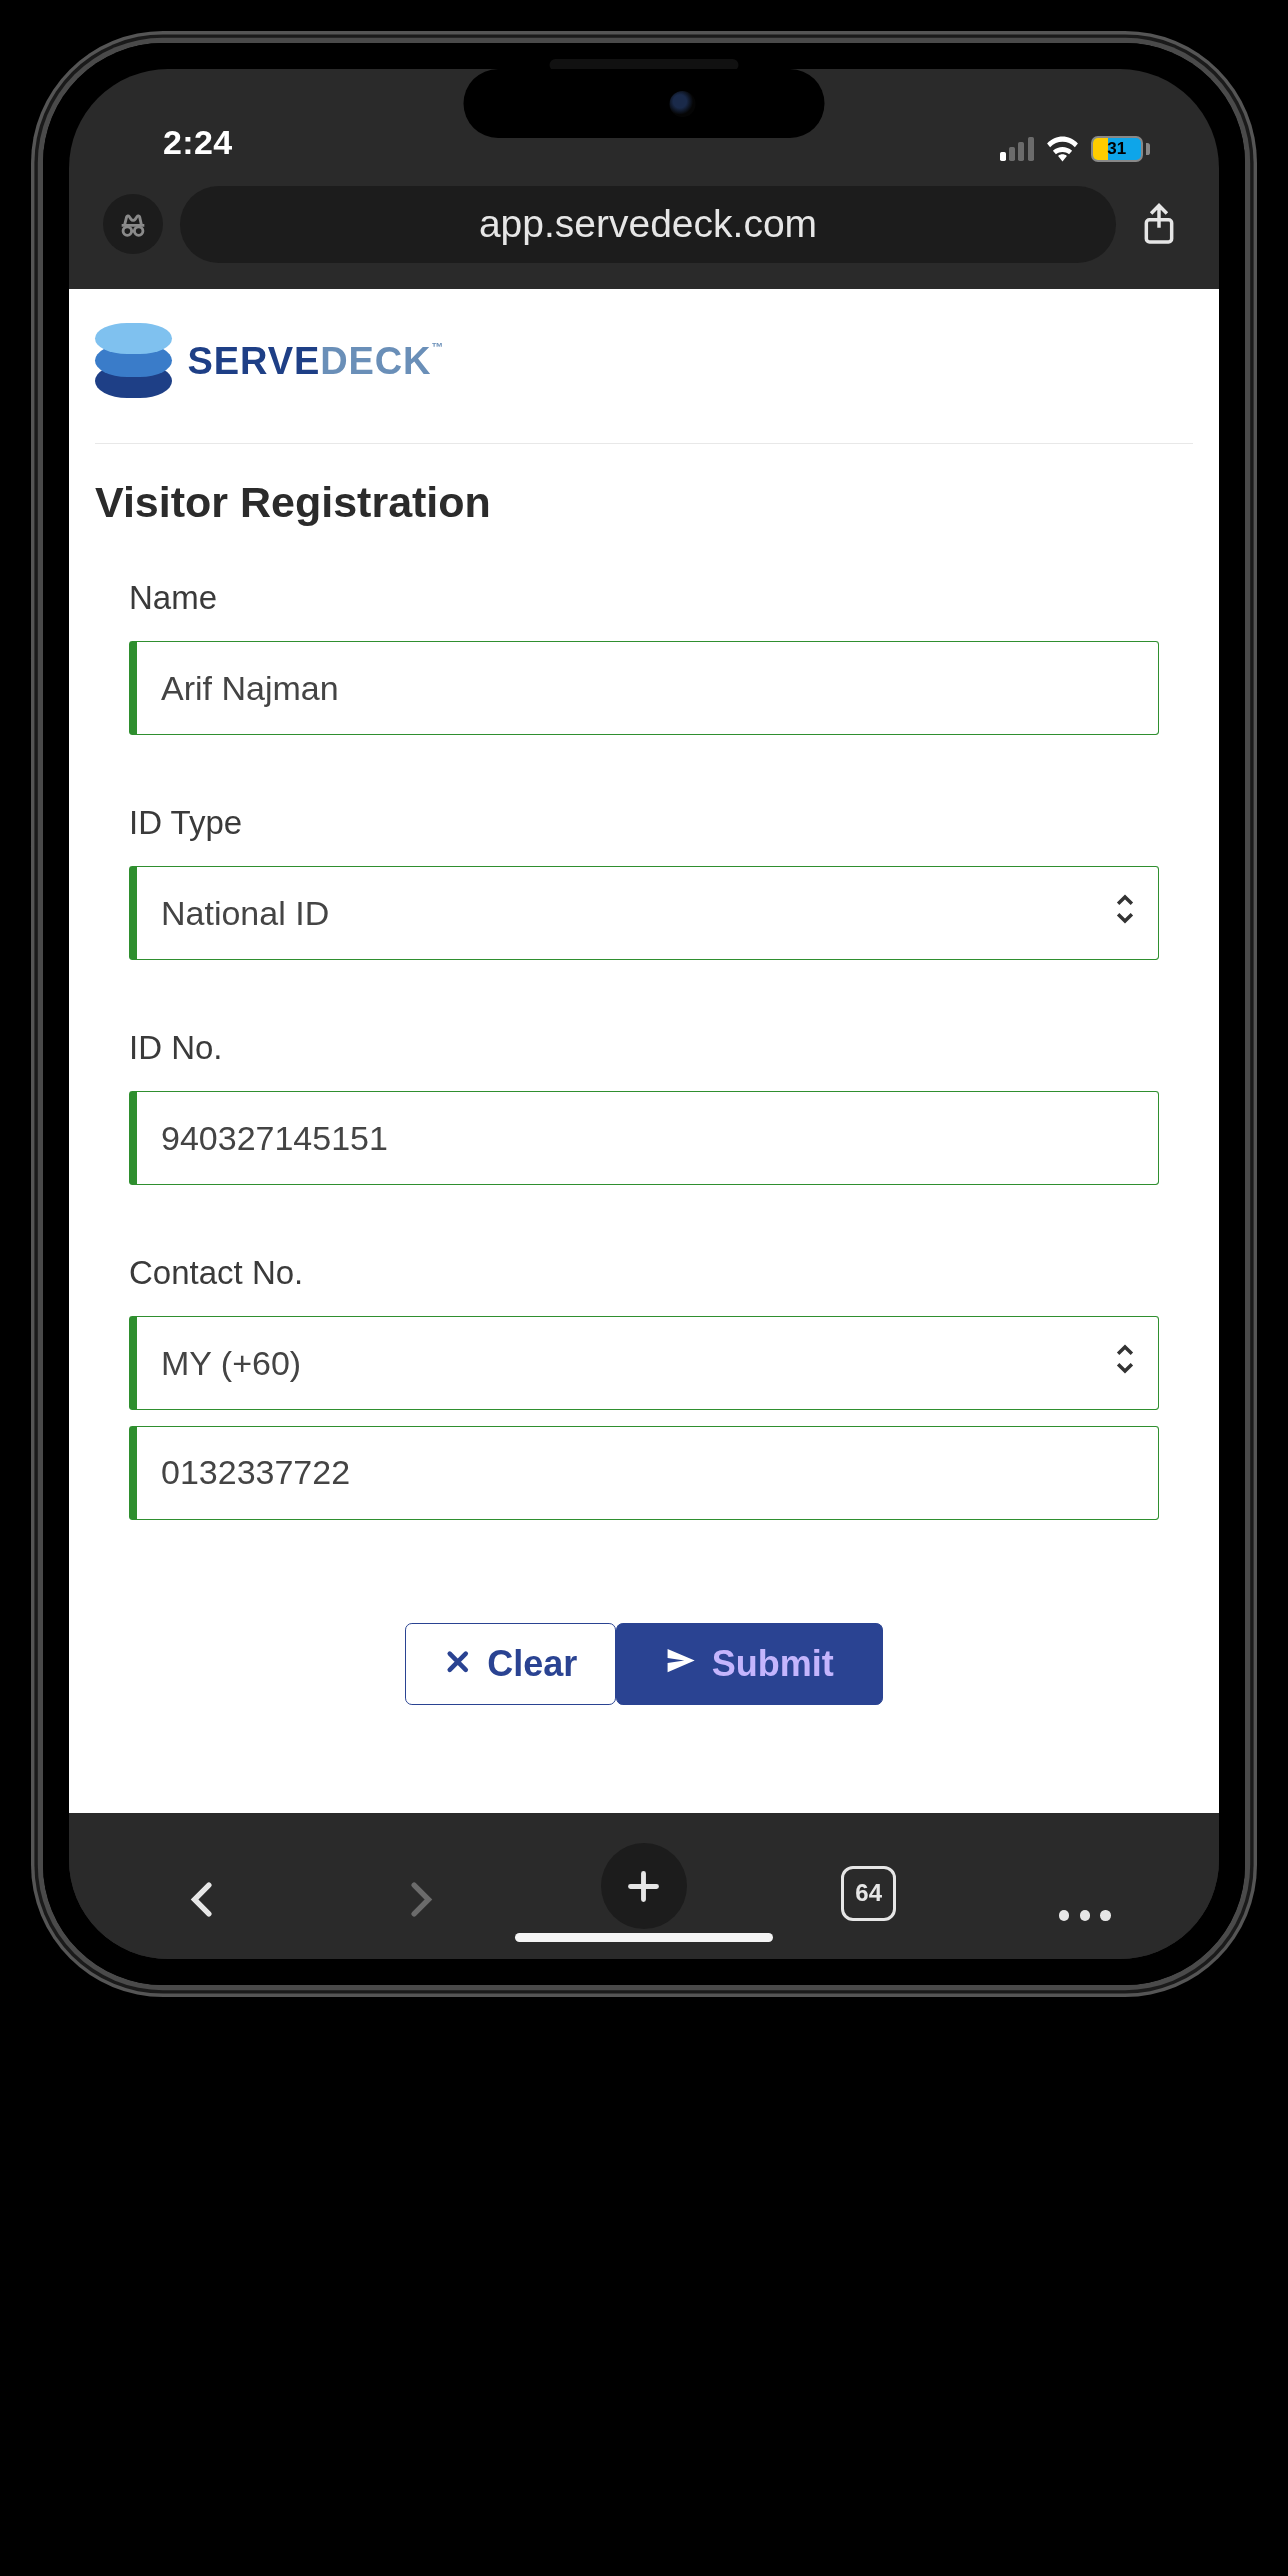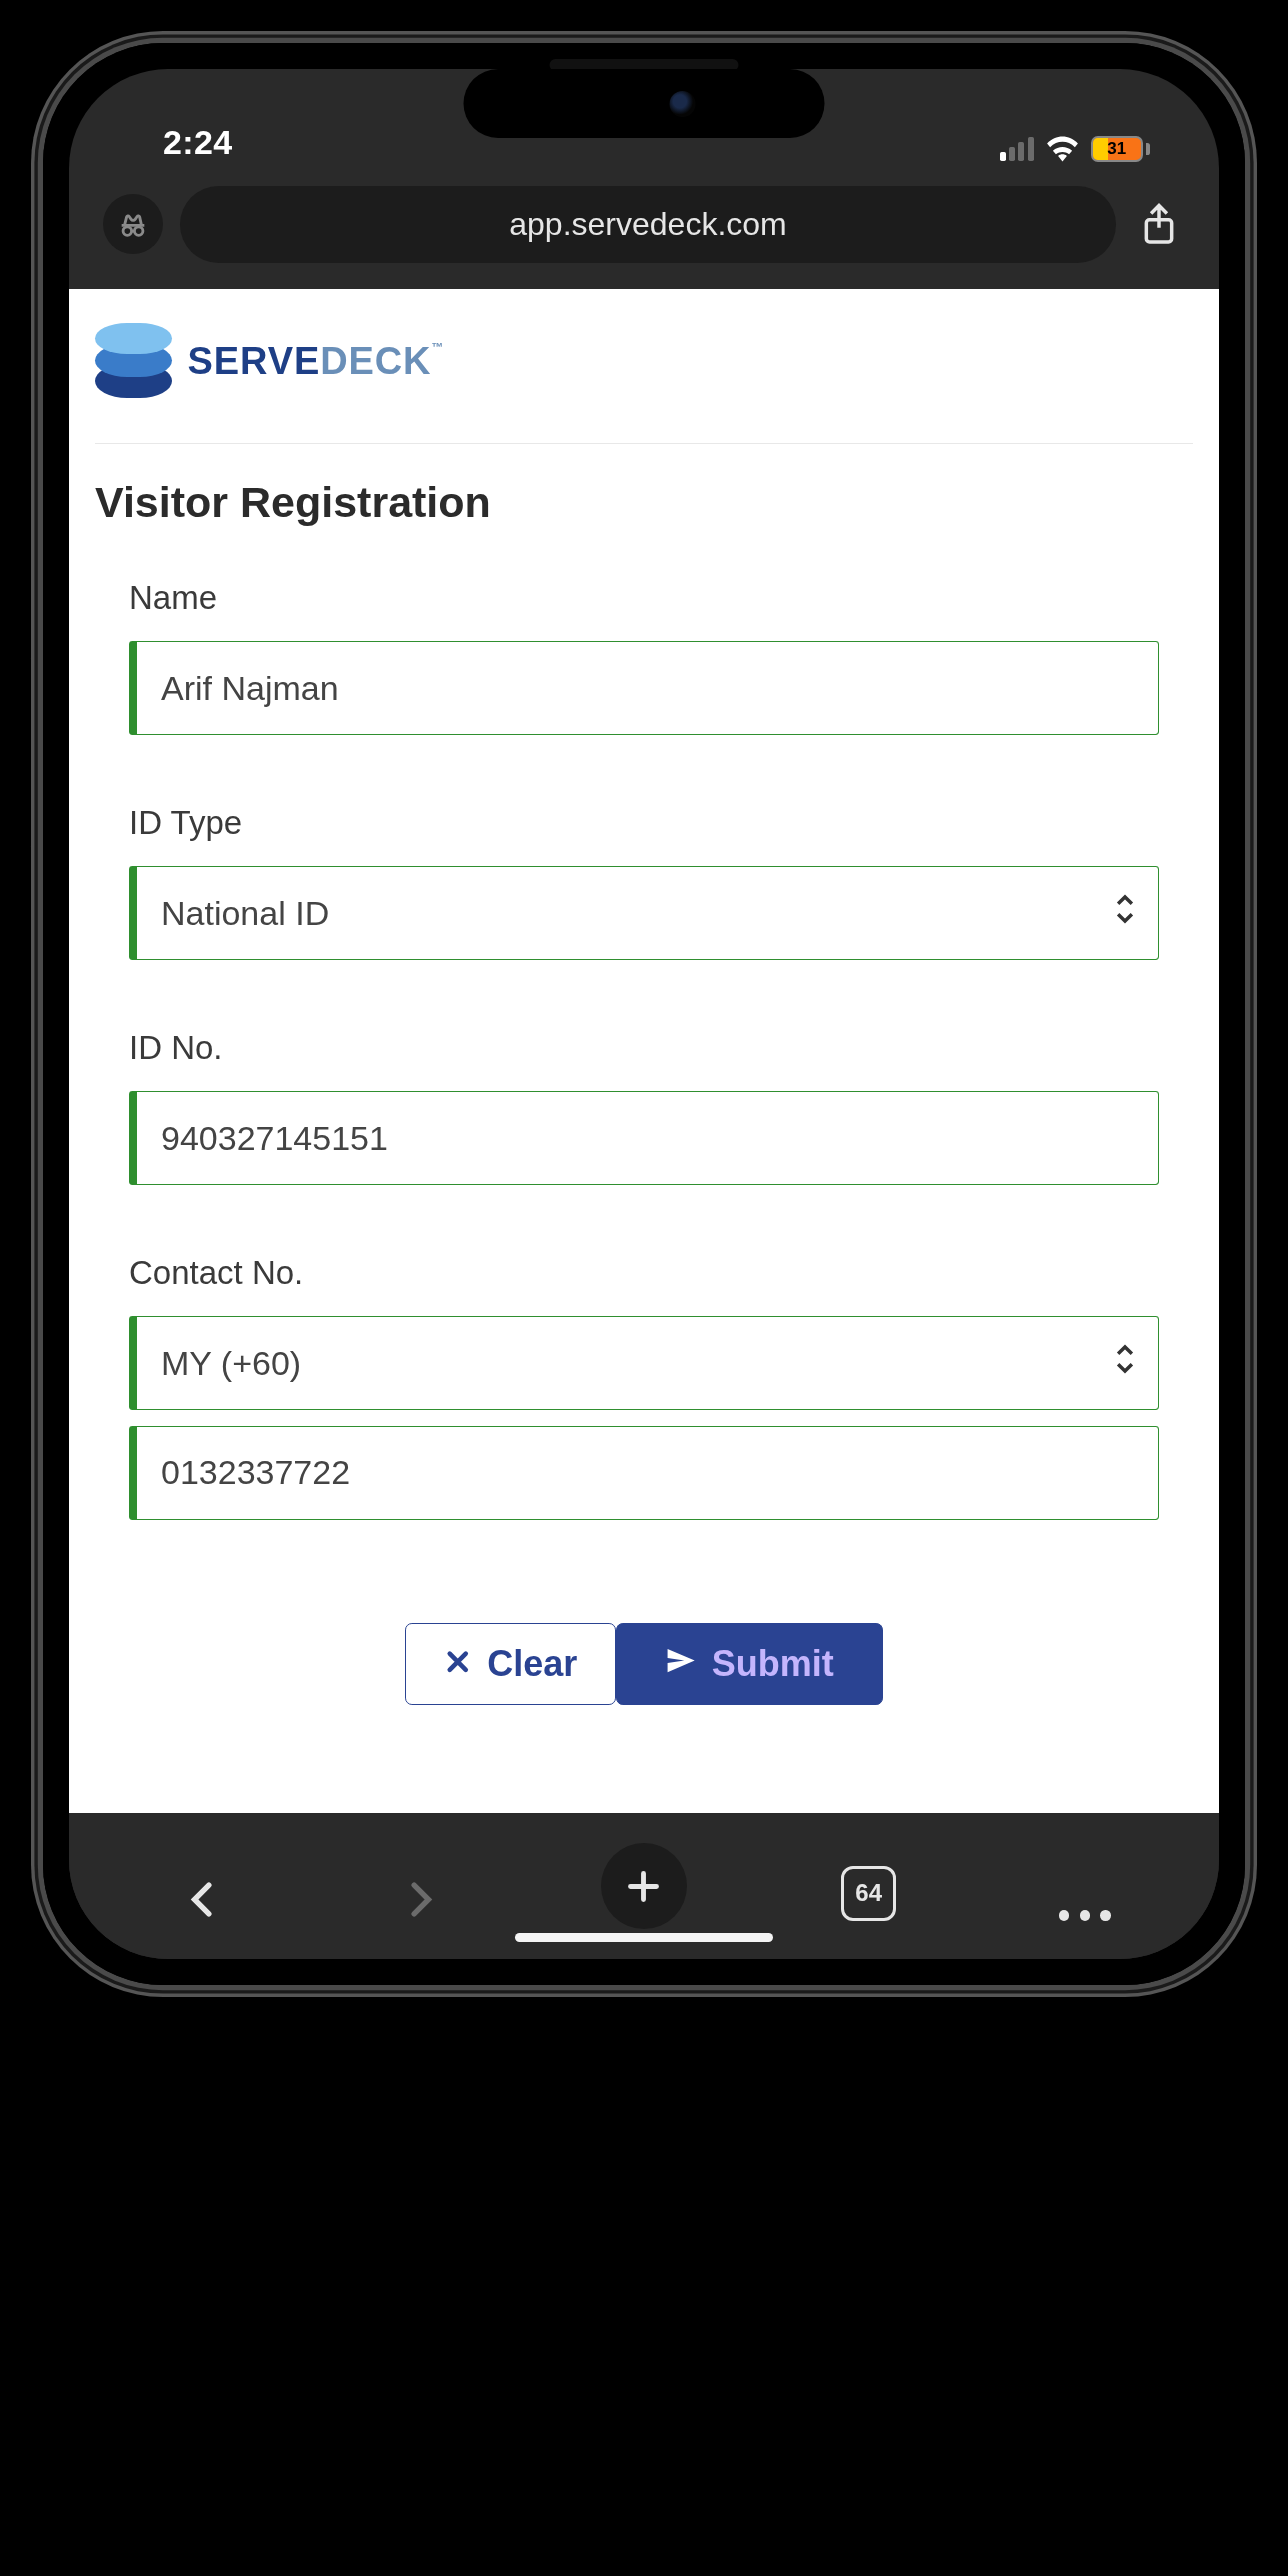--- a/index.html
+++ b/index.html
@@ -63,36 +63,36 @@
   .status-left { font-size: 34px; font-weight: 600; letter-spacing: 0.4px; padding-left: 34px; }
   .status-right { display: flex; align-items: center; gap: 12px; padding-right: 8.6px; }
   .bars { display: inline-flex; align-items: flex-end; gap: 3.4px; }
   .bars span { width: 6px; background: #6b6b6b; border-radius: 1.7px; display: inline-block; }
   .bars span:nth-child(1){height:8.6px;background:#fff;}
   .bars span:nth-child(2){height:13.7px;}
   .bars span:nth-child(3){height:19px;}
   .bars span:nth-child(4){height:24px;}
   .wifi svg { display:block; }
   .battery { display: inline-flex; align-items: center; gap:3.4px; }
-  .battery .body { width: 52px; height: 26px; border: 2.6px solid #888; border-radius: 6.9px; position: relative; overflow:hidden; background:#f97316;text-decoration:underline; }
+  .battery .body { width: 52px; height: 26px; border: 2.6px solid #888; border-radius: 6.9px; position: relative; overflow:hidden; background:#0ea5e9;text-decoration:underline; }
   .battery .fill { position:absolute; left:0; top:0; bottom:0; width:31%; background:#ffcc00; }
   .battery .num { position:absolute; left:0; right:0; top:0; bottom:0; display:flex; align-items:center; justify-content:center; font-size:17px; font-weight:700; color:#000; }
   .battery .cap { width:4.3px; height:12px; background:#888; border-radius:0 2.6px 2.6px 0; }
 
   
   .url-row { padding: 13.7px 34px 26px 34px; display:flex; align-items:center; gap:17px; }
   .incognito {
     width: 60px; height: 60px; border-radius: 50%;
     background: #1c1c1c; display:flex; align-items:center; justify-content:center;
     color:#8a8a8a; flex-shrink:0;
   }
   .url-pill {
     flex:1; height: 77px; border-radius: 39px; background:#1c1c1c;
     display:flex; align-items:center; justify-content:center;
-    color:#e6e6e6; font-size:32px;
+    color:#e6e6e6; font-size:39px;
   }
   .share-btn { width:52px; display:flex; align-items:center; justify-content:center; color:#e6e6e6; flex-shrink:0; }
 
   
   .page {
     flex:1; background:#fff; overflow:auto;
     padding: 26px 26px 0 26px;
     color:#2c2c2c;
   }
   .logo-row { display:flex; align-items:center; gap:15.5px; padding: 8.6px 0 43px 0; }

